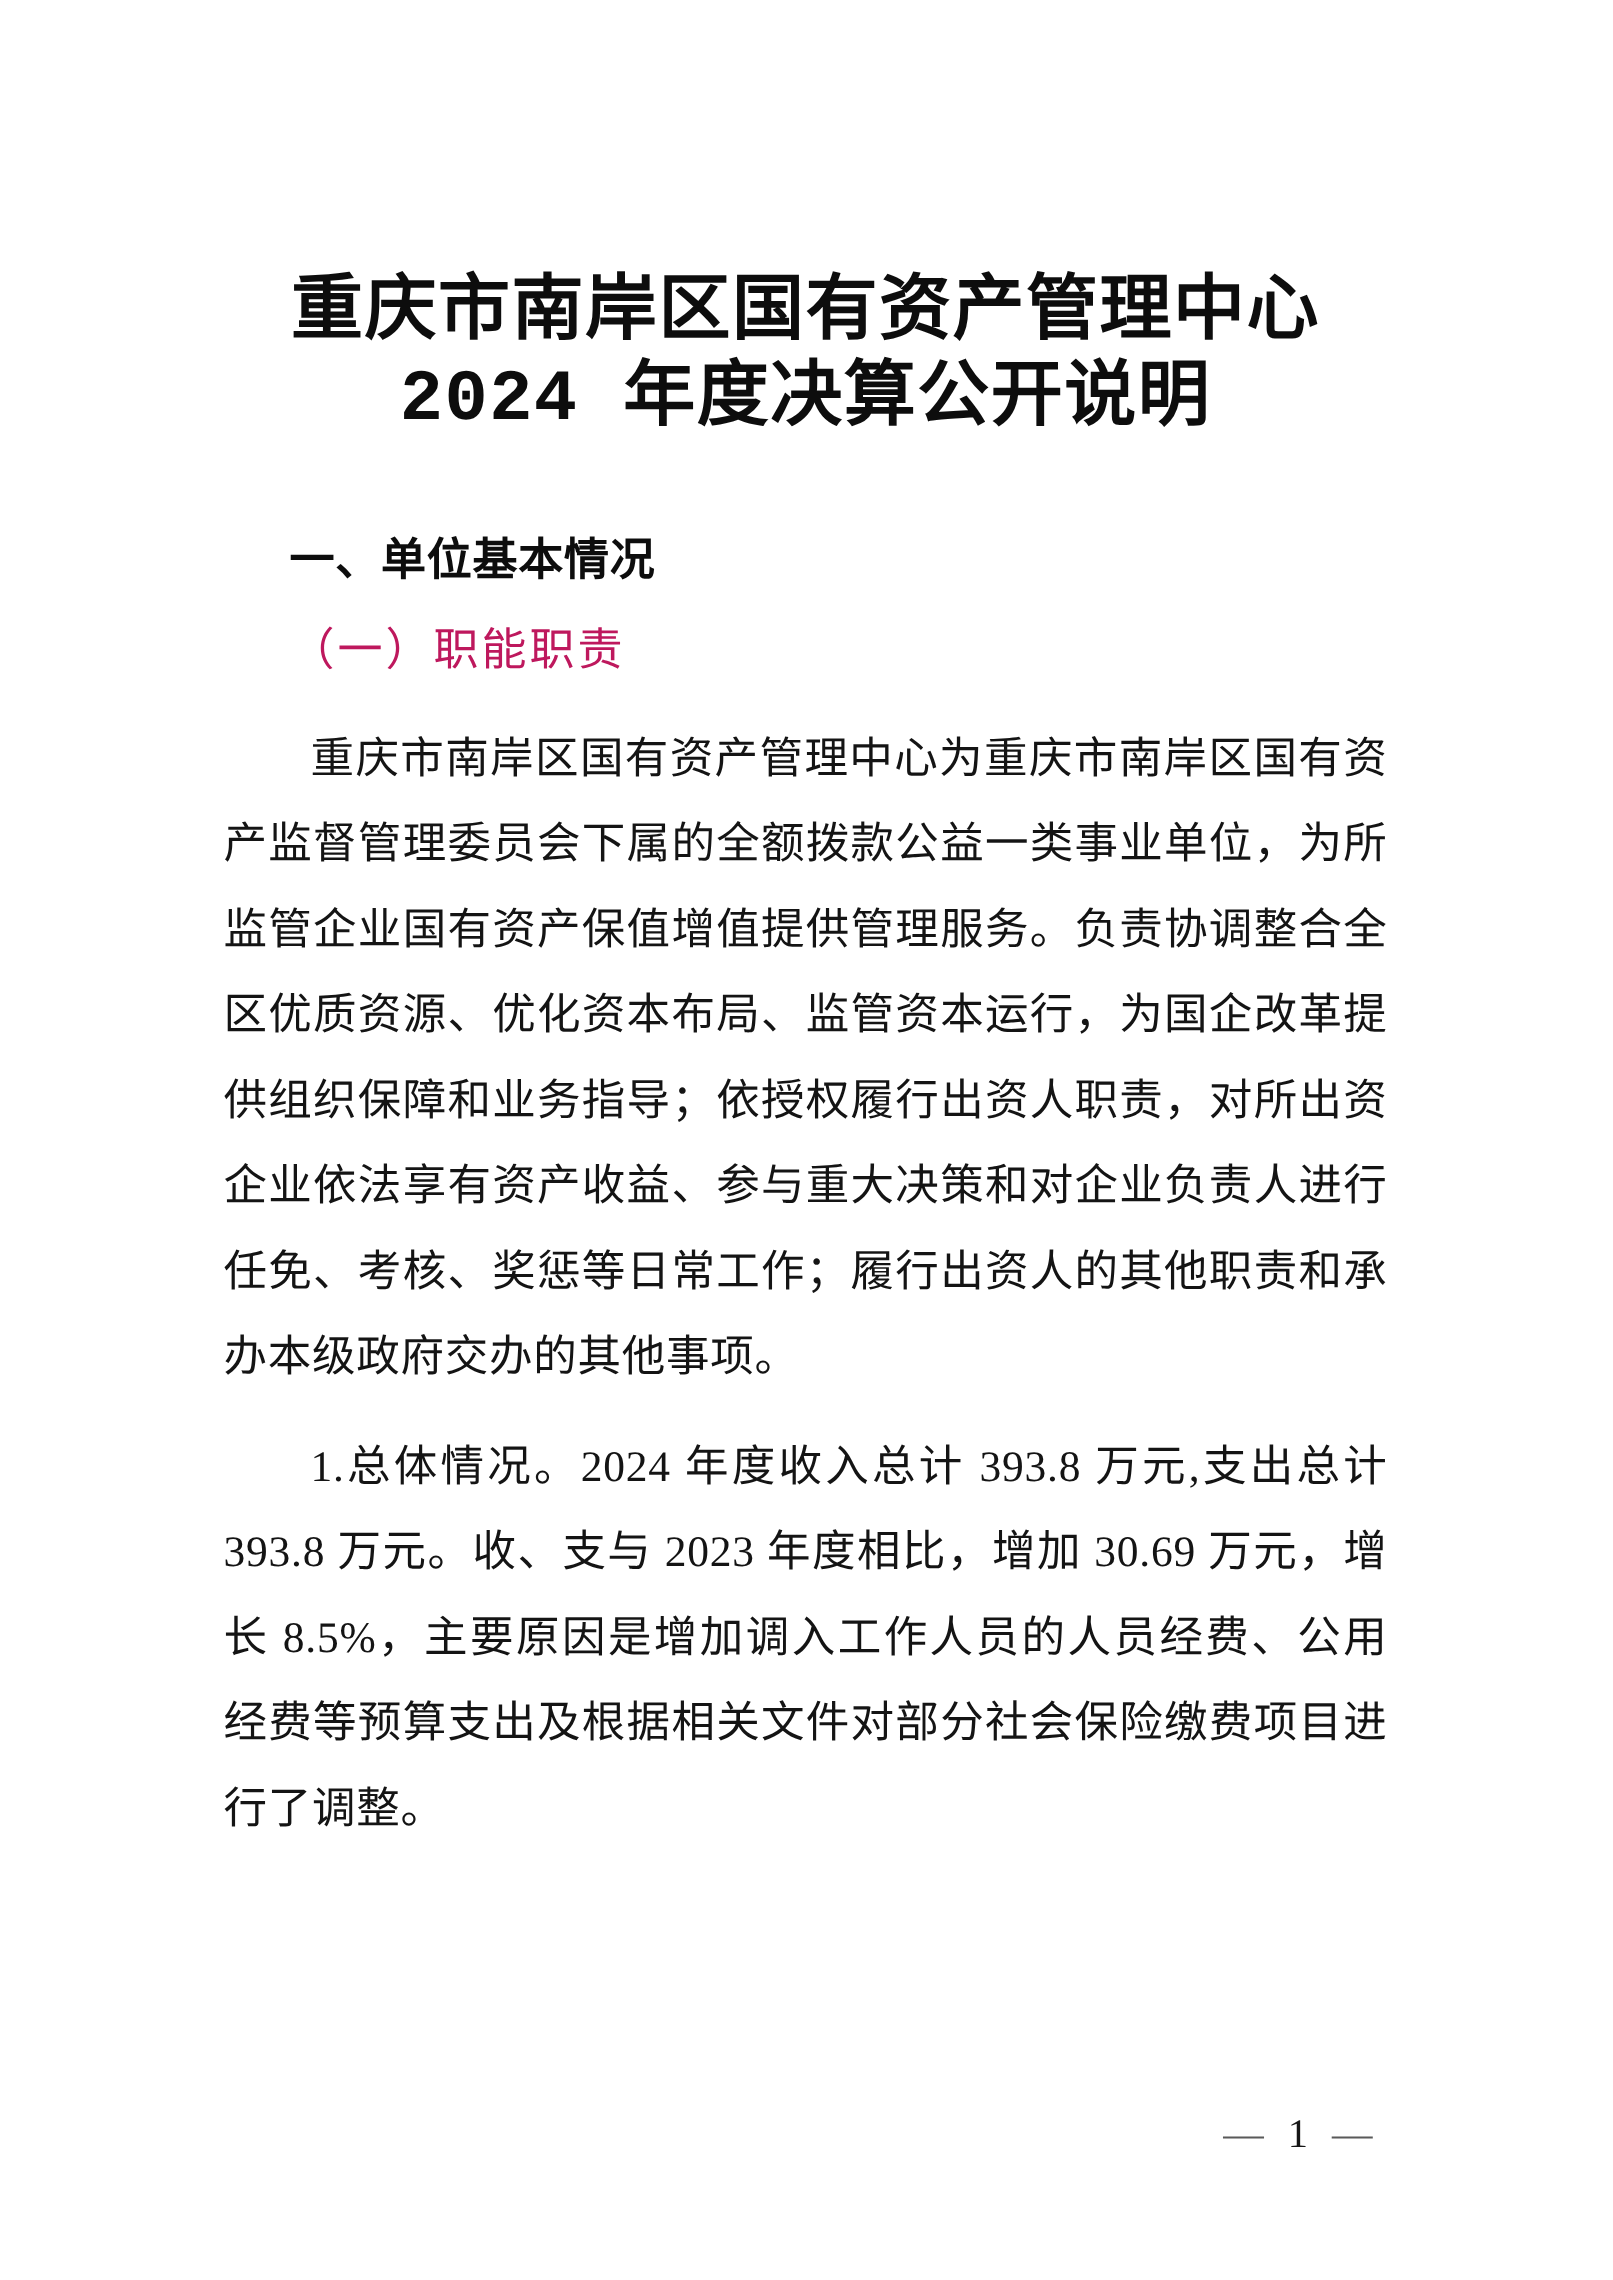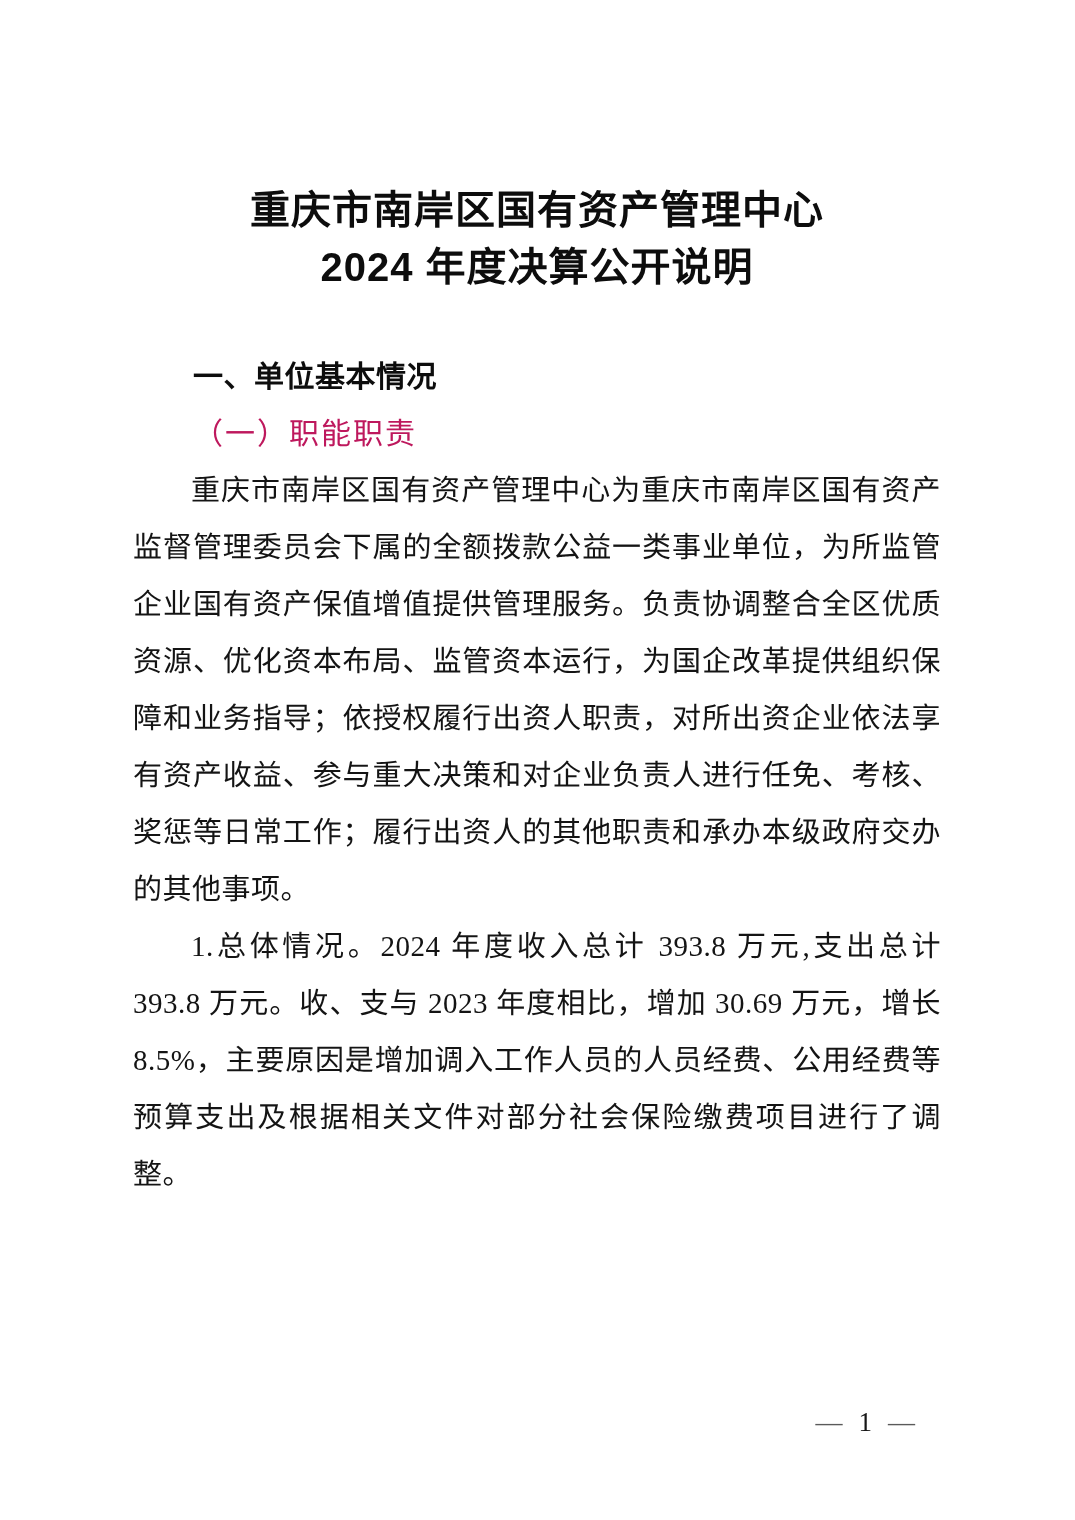--- a/index.html
+++ b/index.html
@@ -18,32 +18,32 @@
   .page {
     position: absolute;
     inset: 0;
     box-sizing: border-box;
     padding: 0 134px 0 133px;
     background: #ffffff;
   }
   .doc-title {
     margin-top: 182px;
     text-align: center;
-    font-family: Liberation Sans, sans-serif;
+    font-family: Liberation Mono, monospace;
     font-weight: 700;
-    font-size: 40px;
+    font-size: 48px;
     line-height: 57px;
     letter-spacing: 1px;
     color: #0d0d0d;
   }
   .content {
     margin-top: 52px;
   }
   .h1-sec {
-    font-family: Liberation Serif, serif;
+    font-family: Liberation Mono, monospace;
     font-weight: 700;
     font-size: 30px;
     line-height: 57px;
     margin: 0;
     text-indent: 2em;
     letter-spacing: 0.5px;
     color: #0d0d0d;
   }
   .h2-sub {
     font-family: "Liberation Serif", serif;
@@ -52,21 +52,21 @@
     line-height: 57px;
     margin: 0;
     text-indent: 2em;
     letter-spacing: 2px;
     color: #be185d;
   }
   .para {
     font-family: "Liberation Serif", serif;
     font-size: 29px;
     line-height: 57px;
-    margin: 0;
+    margin: 16px;
     text-indent: 2em;
     text-align: justify;
     letter-spacing: 0.5px;
     color: #141414;
   }
   .footer {
     position: absolute;
     top: 1404px;
     right: 160px;
     font-family: "Liberation Serif", serif;

